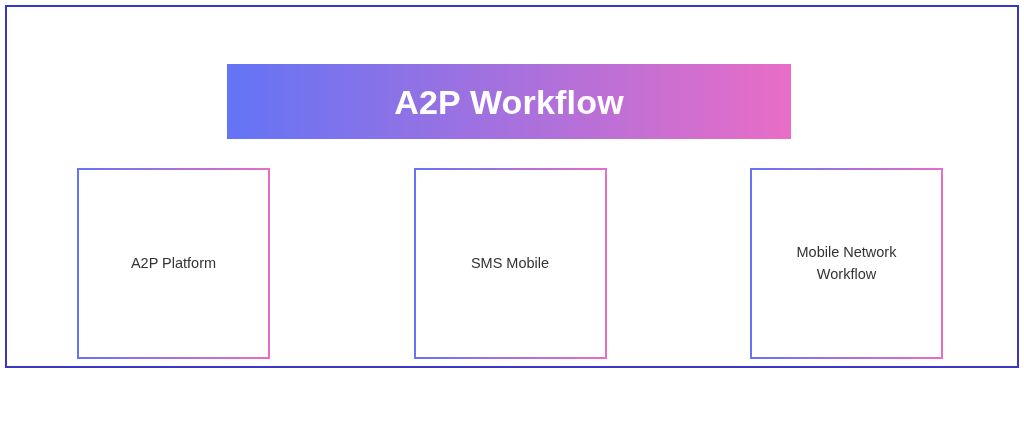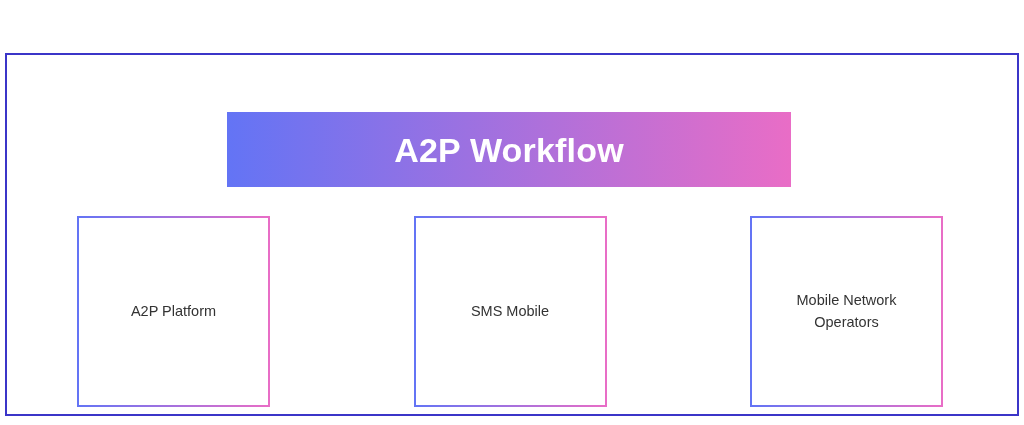--- a/index.html
+++ b/index.html
@@ -24,21 +24,20 @@
   
   #frame {
     position: absolute;
     left: 5px;
     top: 5px;
     width: 1014px;
     height: 363px;
     box-sizing: border-box;
     border: 2.5px solid var(--frame-color, #3b35c8);
     background: #ffffff;
-    margin-top: 48px;
   }
 
   
   #title-banner {
     position: absolute;
     left: 220px;
     top: 57px;
     width: 564px;
     height: 75px;
     display: flex;
@@ -117,20 +116,20 @@
 
       <div class="node-box">
         <span class="node-label">A2P Platform</span>
       </div>
 
       <div class="node-box">
         <span class="node-label">SMS Mobile</span>
       </div>
 
       <div class="node-box">
-        <span class="node-label">Mobile Network Operators</span>
+        <span class="node-label">Mobile Network Workflow</span>
       </div>
 
 
     </div>
 
   </div>
 </div>
 
 </body></html>

